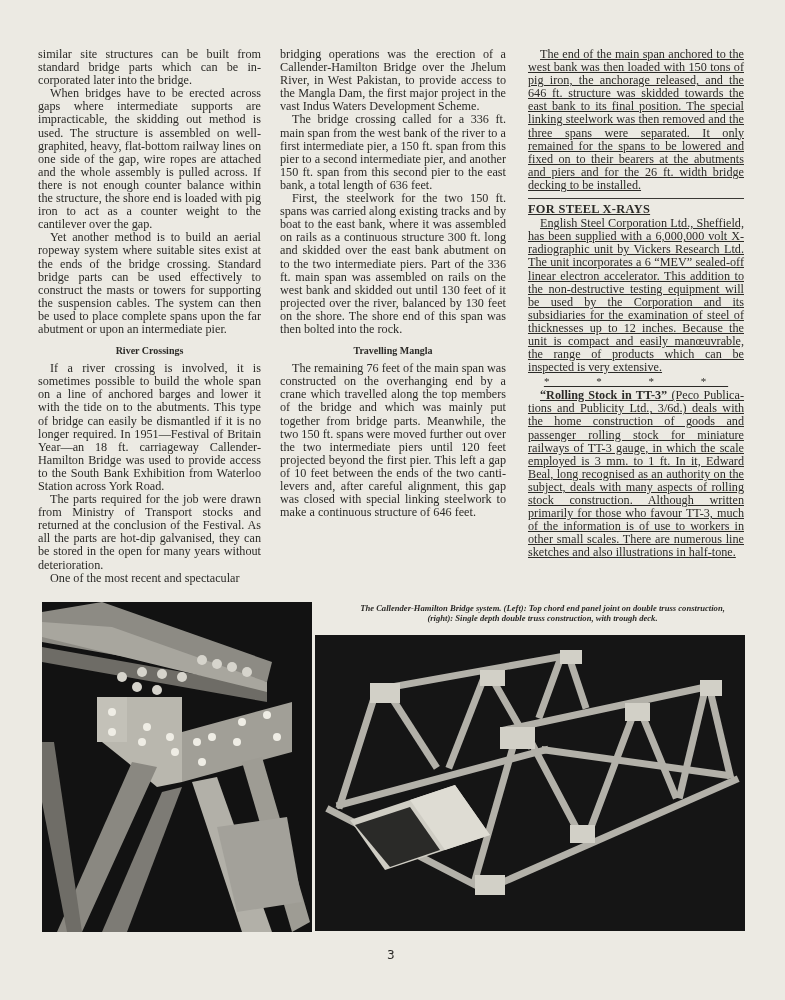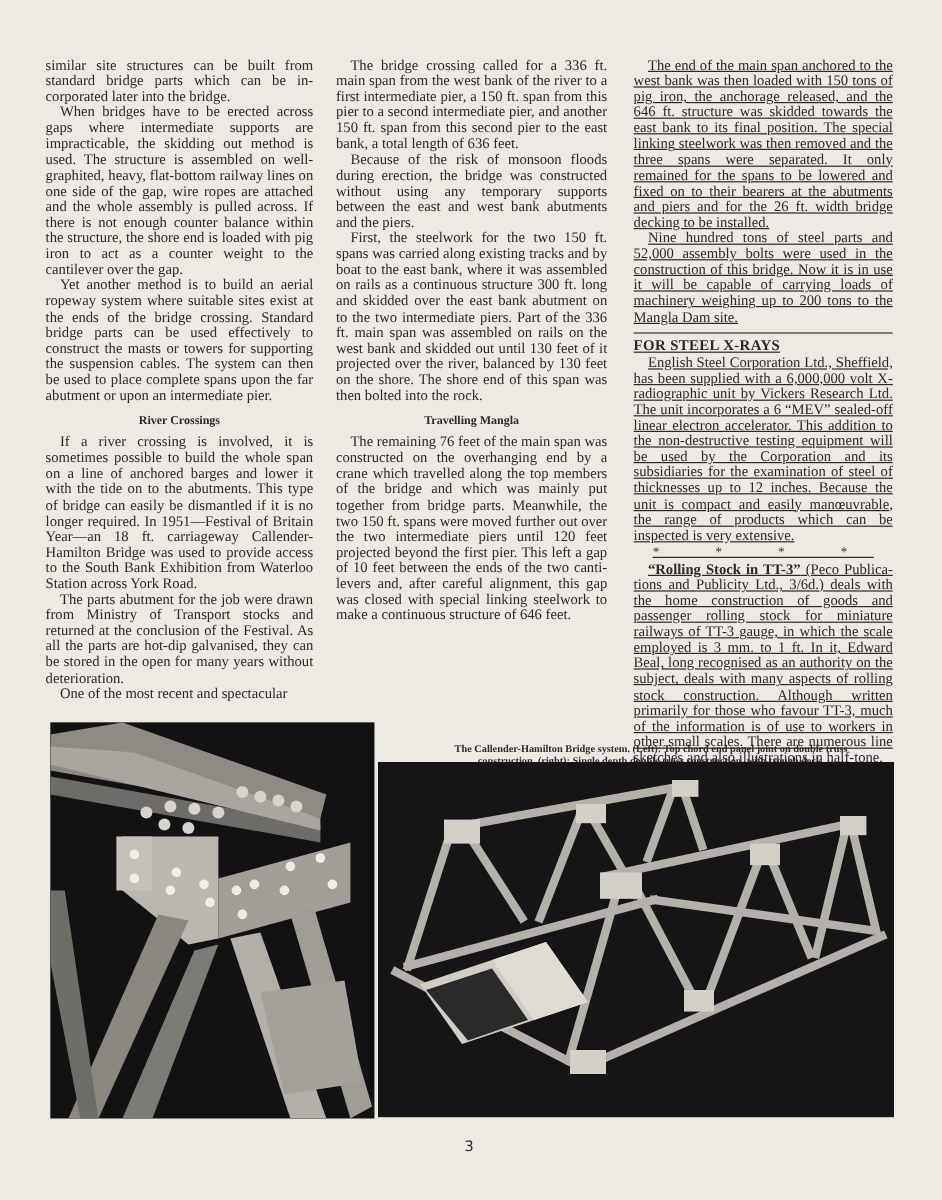--- a/index.html
+++ b/index.html
@@ -24,23 +24,23 @@
   .subhead {
     text-align: center; font-weight: bold; font-size: 10px;
     margin: 8px 0 5px 0; text-indent: 0;
   }
   .rule { border-top: 1.5px solid #3a3935; margin: 6px 0 4px 0; }
   .boxhead { font-weight: bold; letter-spacing: 0.3px; font-size: 12.4px; margin-bottom: 1px; }
   .stars { text-align: center; letter-spacing: 22px; font-size: 11px; line-height: 11px; margin: 2px 0; }
   .bold { font-weight: bold; }
 
   .caption {
-    position: absolute; left: 355px; top: 619px; width: 375px;
+    position: absolute; left: 355px; top: 603px; width: 375px;
     font-size: 8.6px; line-height: 10px; font-weight: bold;
-    text-align: center; color: #2b2a27;
+    text-align: center; color: #2b2a27; font-style: italic;
   }
   .photo {
     position: absolute; background: #111;
     overflow: hidden;
   }
   #photo-left { left: 42px; top: 602px; width: 270px; height: 330px; }
   #photo-right { left: 315px; top: 635px; width: 430px; height: 296px; }
   .photo svg { display: block; width: 100%; height: 100%; }
 
   .page-number {
@@ -50,35 +50,34 @@
 </style>
 </head>
 <body>
 
 <div id="col1" class="col">
   <p class="noindent">similar site structures can be built from standard bridge parts which can be in­corporated later into the bridge.</p>
   <p>When bridges have to be erected across gaps where intermediate supports are impracticable, the skidding out method is used. The structure is assembled on well-graphited, heavy, flat-bottom railway lines on one side of the gap, wire ropes are attached and the whole assembly is pulled across. If there is not enough counter balance within the structure, the shore end is loaded with pig iron to act as a counter weight to the cantilever over the gap.</p>
   <p>Yet another method is to build an aerial ropeway system where suitable sites exist at the ends of the bridge crossing. Standard bridge parts can be used effec­tively to construct the masts or towers for supporting the suspension cables. The system can then be used to place complete spans upon the far abutment or upon an intermediate pier.</p>
   <div class="subhead">River Crossings</div>
   <p>If a river crossing is involved, it is sometimes possible to build the whole span on a line of anchored barges and lower it with the tide on to the abutments. This type of bridge can easily be dis­mantled if it is no longer required. In 1951—Festival of Britain Year—an 18 ft. carriageway Callender-Hamilton Bridge was used to provide access to the South Bank Exhibition from Waterloo Station across York Road.</p>
-  <p>The parts abutment for the job were drawn from Ministry of Transport stocks and returned at the conclusion of the Festival. As all the parts are hot-dip galvanised, they can be stored in the open for many years without deterioration.</p>
+  <p>The parts required for the job were drawn from Ministry of Transport stocks and returned at the conclusion of the Festival. As all the parts are hot-dip galvanised, they can be stored in the open for many years without deterioration.</p>
   <p>One of the most recent and spectacular</p>
 </div>
 
 <div id="col2" class="col">
+  <p class="noindent">bridging operations was the erection of a Callender-Hamilton Bridge over the Jhelum River, in West Pakistan, to pro­vide access to the Mangla Dam, the first major project in the vast Indus Waters Development Scheme.</p>
   <p>The bridge crossing called for a 336 ft. main span from the west bank of the river to a first intermediate pier, a 150 ft. span from this pier to a second intermediate pier, and another 150 ft. span from this second pier to the east bank, a total length of 636 feet.</p>
-  <p>Because of the risk of monsoon floods during erection, the bridge was constructed without using any temporary supports between the east and west bank abutments and the piers.</p>
   <p>First, the steelwork for the two 150 ft. spans was carried along existing tracks and by boat to the east bank, where it was assembled on rails as a continuous struc­ture 300 ft. long and skidded over the east bank abutment on to the two intermediate piers. Part of the 336 ft. main span was assembled on rails on the west bank and skidded out until 130 feet of it projected over the river, balanced by 130 feet on the shore. The shore end of this span was then bolted into the rock.</p>
   <div class="subhead">Travelling Mangla</div>
   <p>The remaining 76 feet of the main span was constructed on the overhanging end by a crane which travelled along the top members of the bridge and which was mainly put together from bridge parts. Meanwhile, the two 150 ft. spans were moved further out over the two inter­mediate piers until 120 feet projected beyond the first pier. This left a gap of 10 feet between the ends of the two canti­levers and, after careful alignment, this gap was closed with special linking steel­work to make a continuous structure of 646 feet.</p>
 </div>
 
 <div id="col3" class="col">
   <p>The end of the main span anchored to the west bank was then loaded with 150 tons of pig iron, the anchorage released, and the 646 ft. structure was skidded to­wards the east bank to its final position. The special linking steelwork was then removed and the three spans were separated. It only remained for the spans to be lowered and fixed on to their bearers at the abutments and piers and for the 26 ft. width bridge decking to be installed.</p>
-  <p>Nine hundred tons of steel parts and 52,000 assembly bolts were used in the construction of this bridge. Now it is in use it will be capable of carrying loads of machinery weighing up to 200 tons to the Mangla Dam site.</p>
   <div class="rule"></div>
   <div class="boxhead">FOR STEEL X-RAYS</div>
   <p>English Steel Corporation Ltd., Sheffield, has been supplied with a 6,000,000 volt X-radiographic unit by Vickers Research Ltd. The unit incorporates a 6 “MEV” sealed-off linear electron accelerator. This addition to the non-destructive testing equipment will be used by the Corporation and its subsidiaries for the examination of steel of thicknesses up to 12 inches. Because the unit is compact and easily manœuvrable, the range of products which can be inspected is very extensive.</p>
   <div class="stars">* * * *</div>
   <p><span class="bold">“Rolling Stock in TT-3”</span><span> (Peco Publica­tions and Publicity Ltd., 3/6d.) deals with the home construction of goods and passenger rolling stock for miniature railways of TT-3 gauge, in which the scale employed is 3 mm. to 1 ft. In it, Edward Beal, long recognised as an authority on the subject, deals with many aspects of rolling stock construction. Although written primarily for those who favour TT-3, much of the information is of use to workers in other small scales. There are numerous line sketches and also illustrations in half-tone.</span></p>
 </div>
 
 <div class="caption">The Callender-Hamilton Bridge system. (Left): Top chord end panel joint on double truss construction, (right): Single depth double truss construction, with trough deck.</div>
 
 <div id="photo-left" class="photo">

